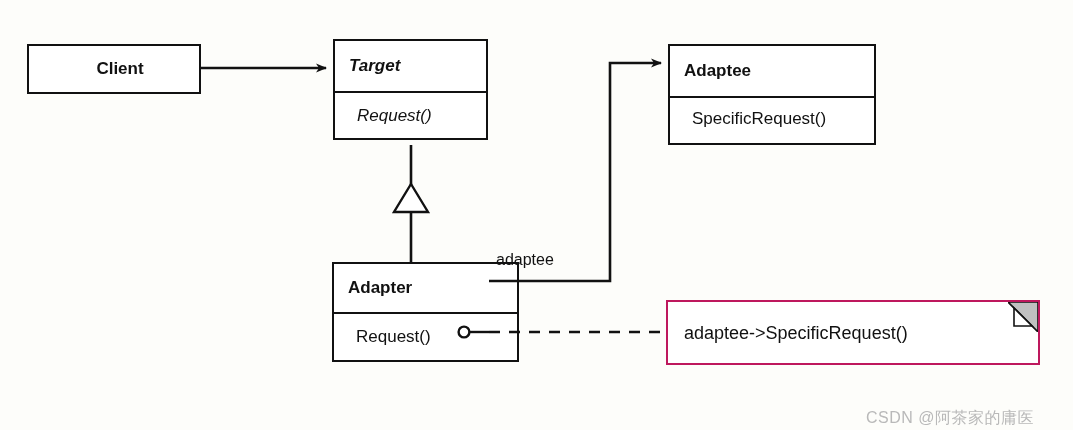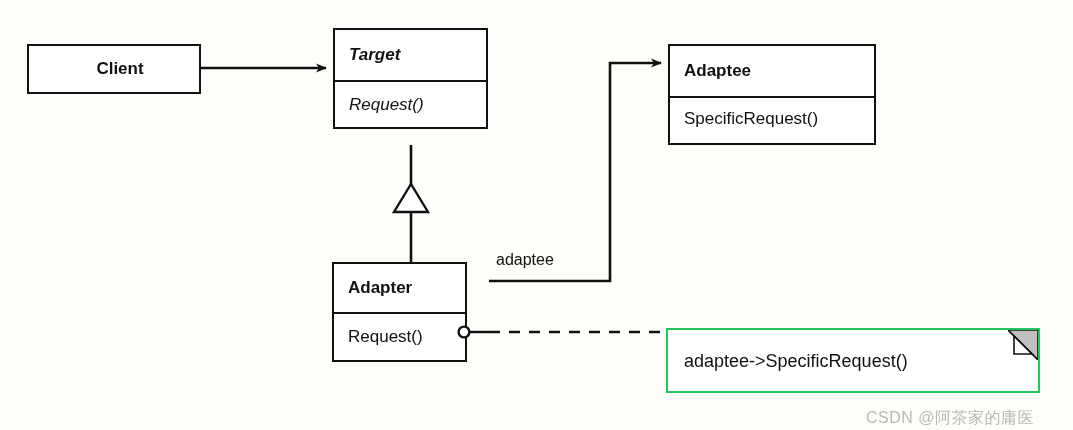--- a/index.html
+++ b/index.html
@@ -39,37 +39,36 @@
   .uml-name.centered {
     justify-content: center;
     padding-left: 12px;
   }
   .uml-name.italic {
     font-style: italic;
   }
   .uml-op {
     font-size: 17px;
     color: #111111;
-    padding-left: 14px;
+    padding-left: 22px;
   }
   .uml-op.italic {
     font-style: italic;
   }
   .edge-label {
     position: absolute;
     font-size: 16px;
     color: #111111;
     white-space: nowrap;
   }
   .note-box {
     position: absolute;
     box-sizing: border-box;
-    border: 2px solid #22c55e;
+    border: 2px solid #be185d;
     background: #ffffff;
-    margin-top: 28px;
   }
   .note-text {
     position: absolute;
     left: 16px;
     top: 50%;
     transform: translateY(-50%);
     font-size: 18px;
     color: #111111;
     white-space: nowrap;
   }
@@ -98,31 +97,31 @@
 </style>
 </head>
 <body>
 
 <div id="canvas">
 
   <div class="uml-box" id="box-client" style="left:27px; top:44px; width:174px; height:50px;">
     <div class="uml-compartment uml-name centered" style="height:100%;">Client</div>
   </div>
 
-  <div class="uml-box" id="box-target" style="left:333px; top:28px; width:155px; height:101px;">
+  <div class="uml-box" id="box-target" style="left:333px; top:39px; width:155px; height:101px;">
     <div class="uml-compartment uml-name italic" style="height:50px;">Target</div>
     <div class="uml-compartment divided uml-op italic" style="height:47px;">Request()</div>
   </div>
 
   <div class="uml-box" id="box-adaptee" style="left:668px; top:44px; width:208px; height:101px;">
     <div class="uml-compartment uml-name" style="height:50px;">Adaptee</div>
     <div class="uml-compartment divided uml-op" style="height:43px;">SpecificRequest()</div>
   </div>
 
-  <div class="uml-box" id="box-adapter" style="left:332px; top:262px; width:135px; height:100px;">
+  <div class="uml-box" id="box-adapter" style="left:332px; top:262px; width:187px; height:100px;">
     <div class="uml-compartment uml-name" style="height:48px;">Adapter</div>
     <div class="uml-compartment divided uml-op" style="height:48px;">Request()</div>
   </div>
 
   <div class="edge-label" style="left:496px; top:251px;">adaptee</div>
 
   <div class="note-box" id="note-impl" style="left:666px; top:300px; width:374px; height:65px;">
     <span class="note-text">adaptee-&gt;SpecificRequest()</span>
     <svg class="note-fold" viewBox="0 0 30 30">
       <polygon points="0,0 30,0 30,30" fill="#c0c0c0" stroke="#111111" stroke-width="1.6"></polygon>

